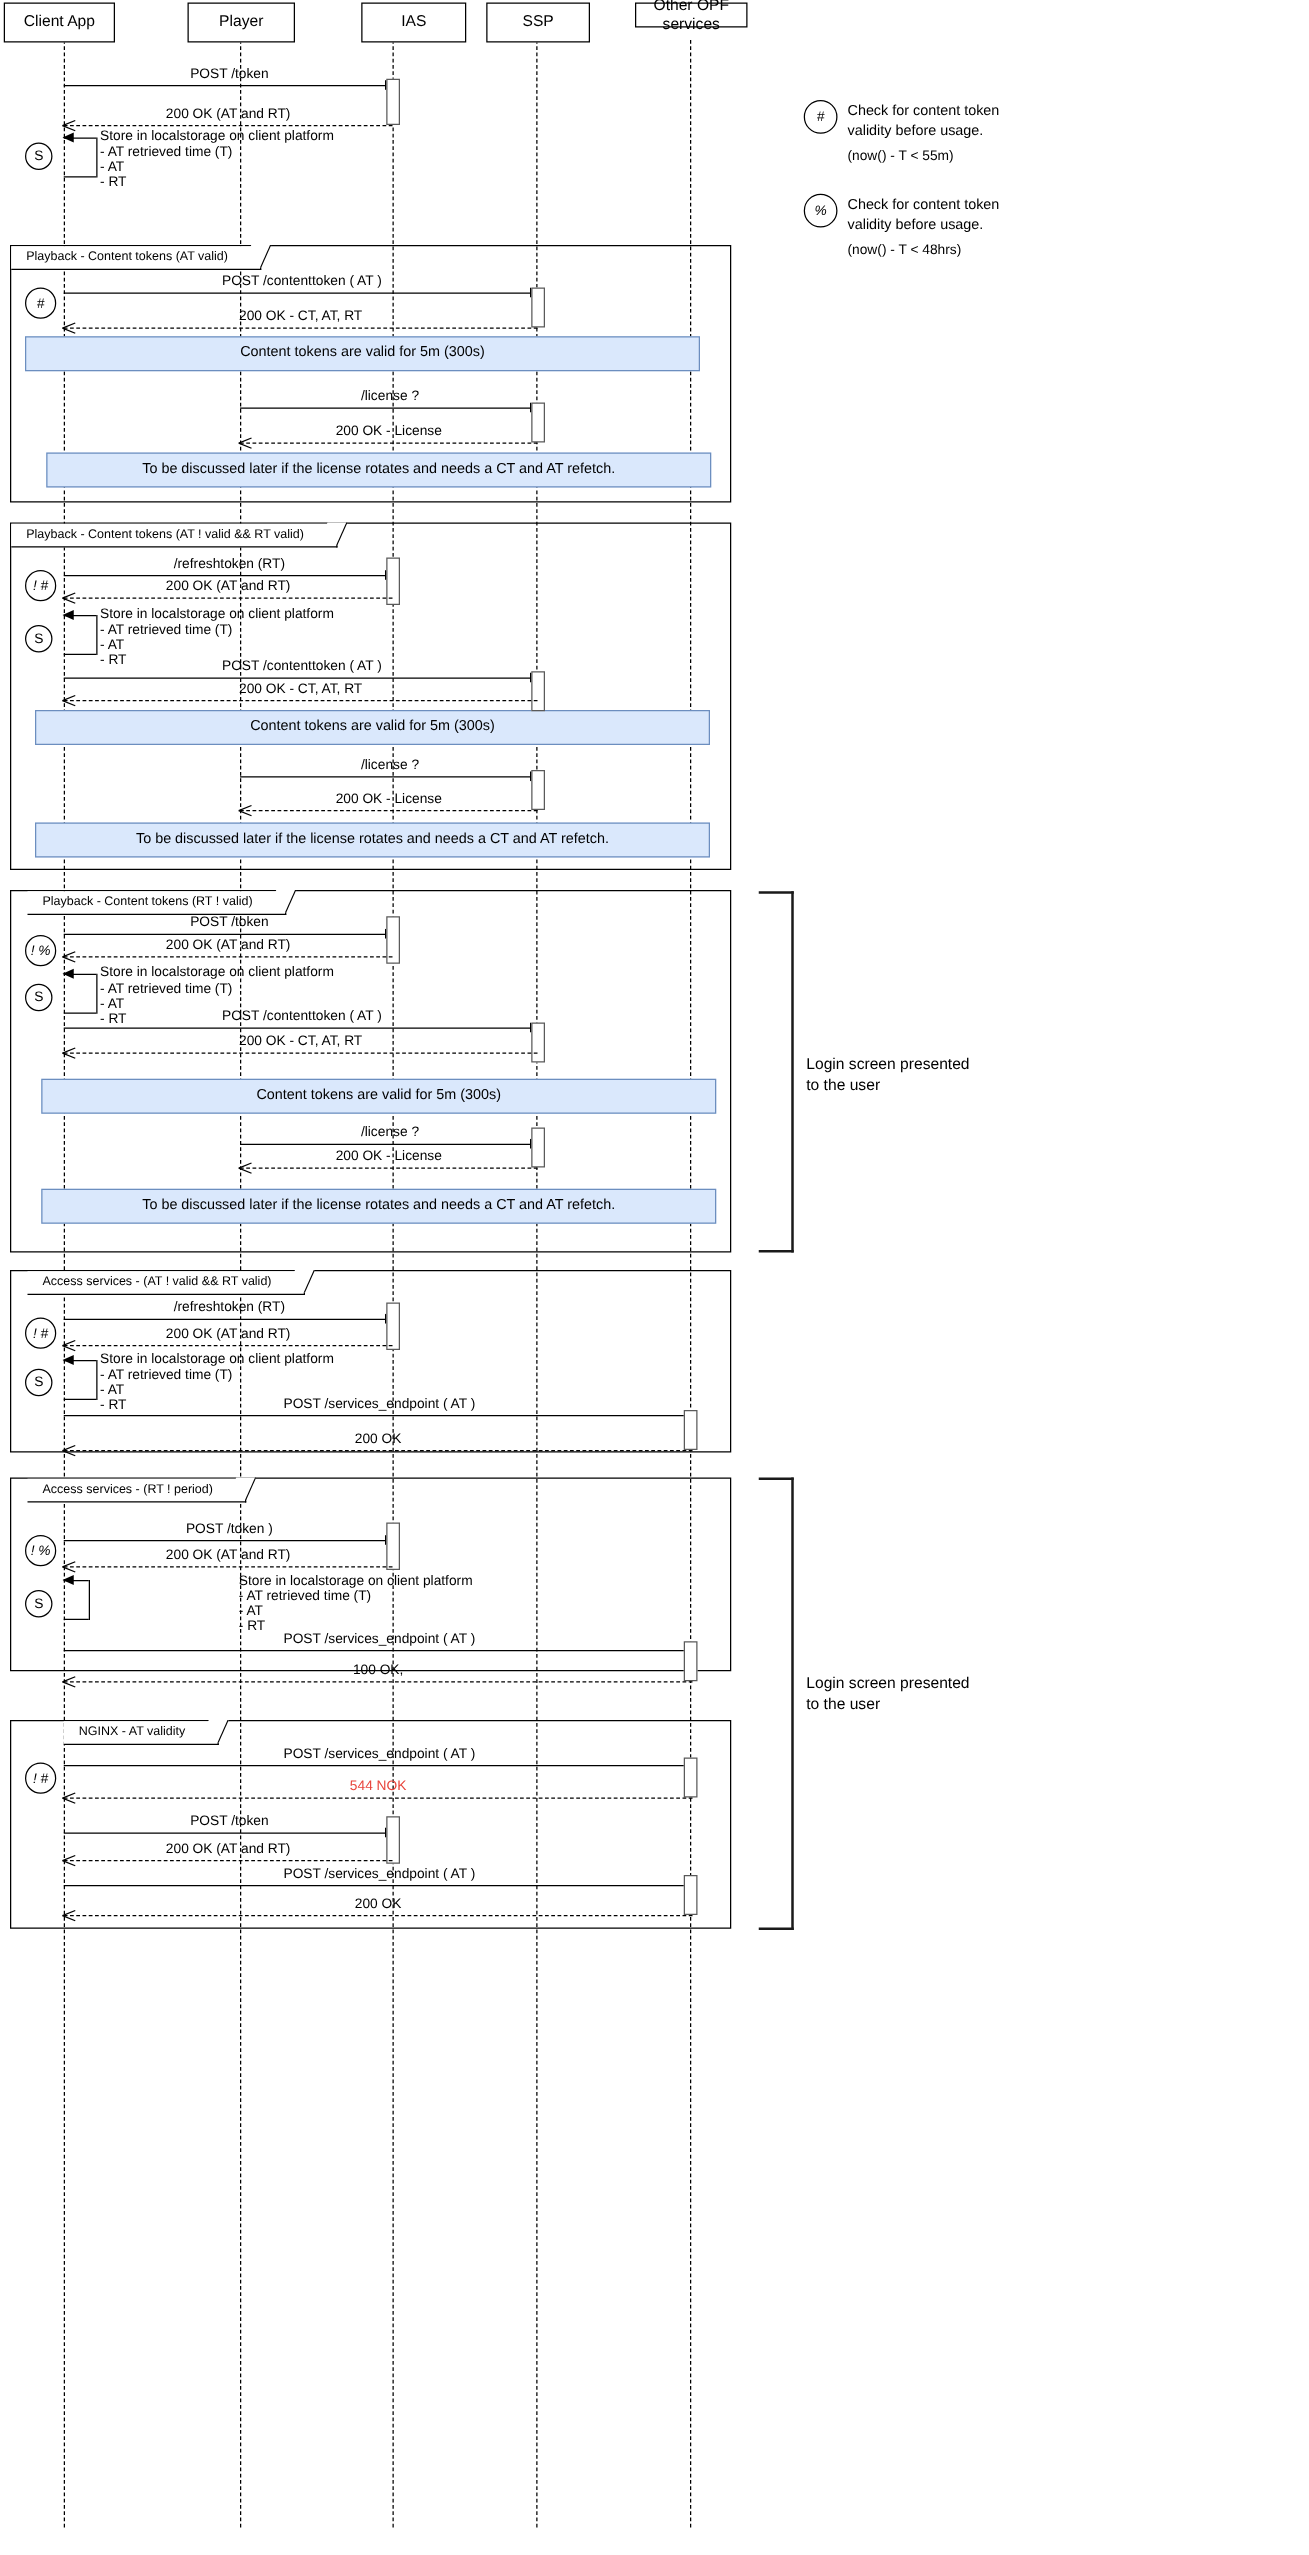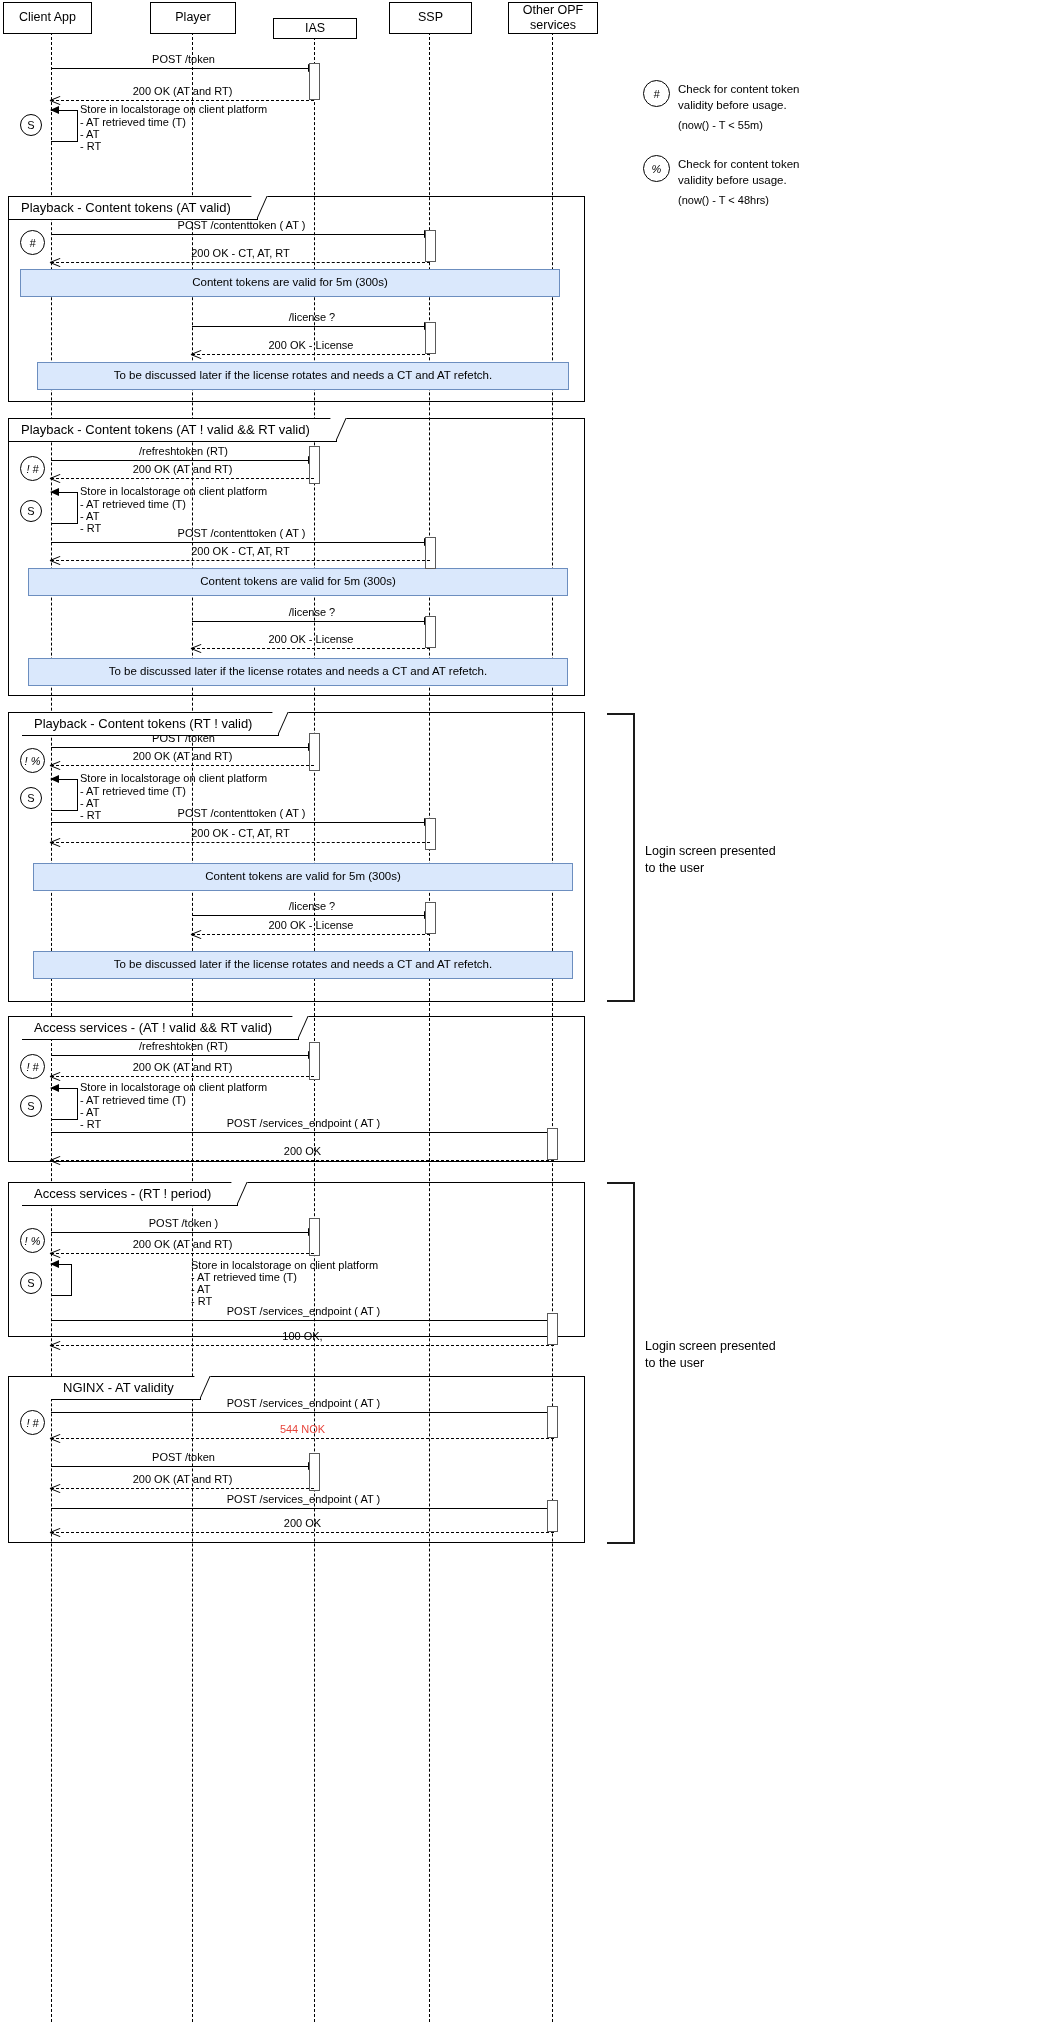--- a/index.html
+++ b/index.html
@@ -52,21 +52,21 @@
     position: absolute;
     border: 1.4px solid #000;
     background: transparent;
     z-index: 2;
   }
   .frag-label {
     position: absolute;
     border-right: 1.4px solid #000;
     border-bottom: 1.4px solid #000;
     background: #fff;
-    font-size: 13px;
+    font-size: 10px;
     color: #000;
     padding: 3px 26px 3px 12px;
     white-space: nowrap;
     z-index: 5;
     line-height: 1.2;
   }
   .frag-label::after {
     content: "";
     position: absolute;
     right: -1px;
@@ -259,27 +259,27 @@
   <div class="lifeline" style="left:314px; top:32px;  height:1990px;"></div>
   <div class="lifeline" style="left:429px; top:32px;  height:1990px;"></div>
   <div class="lifeline" style="left:552px; top:32px;  height:1990px;"></div>
 
   <div class="actor-box" style="left:3px;   top:2px; width:89px;  height:32px;">
     <span>Client App</span>
   </div>
   <div class="actor-box" style="left:150px; top:2px; width:86px;  height:32px;">
     <span>Player</span>
   </div>
-  <div class="actor-box" style="left:273px; top:2px; width:84px;  height:21px;margin-top:16px;">
+  <div class="actor-box" style="left:289px; top:2px; width:84px;  height:32px;">
     <span>IAS</span>
   </div>
   <div class="actor-box" style="left:389px; top:2px; width:83px;  height:32px;">
     <span>SSP</span>
   </div>
-  <div class="actor-box" style="left:508px; top:2px; width:90px;  height:32px; white-space:pre-line;">
+  <div class="actor-box" style="left:508px; top:2px; width:90px;  height:20px; white-space:pre-line;">
     <span style="white-space:pre-line;">Other OPF
 services</span>
   </div>
 
   <div class="legend-item">
     <div class="legend-circle" style="left:643px; top:80px;">
       <span>#</span>
     </div>
     <div class="legend-text" style="left:678px; top:82px; width:230px;">Check for content token
 validity before usage.</div>

